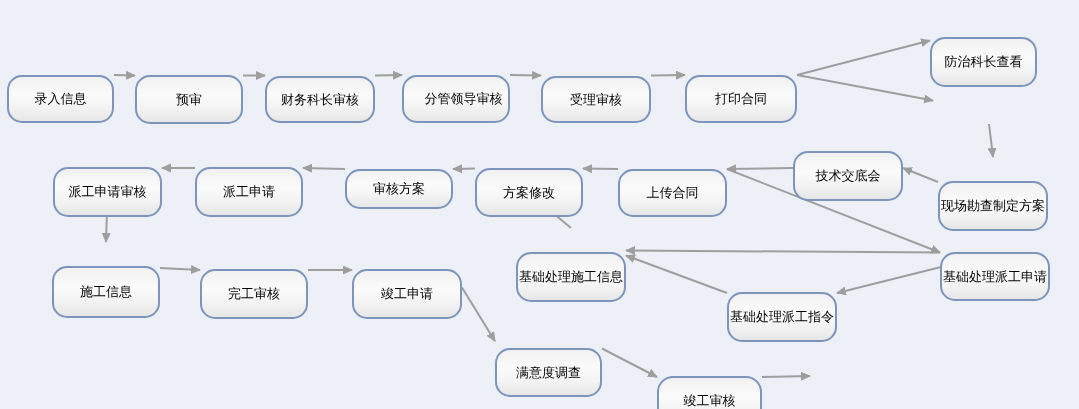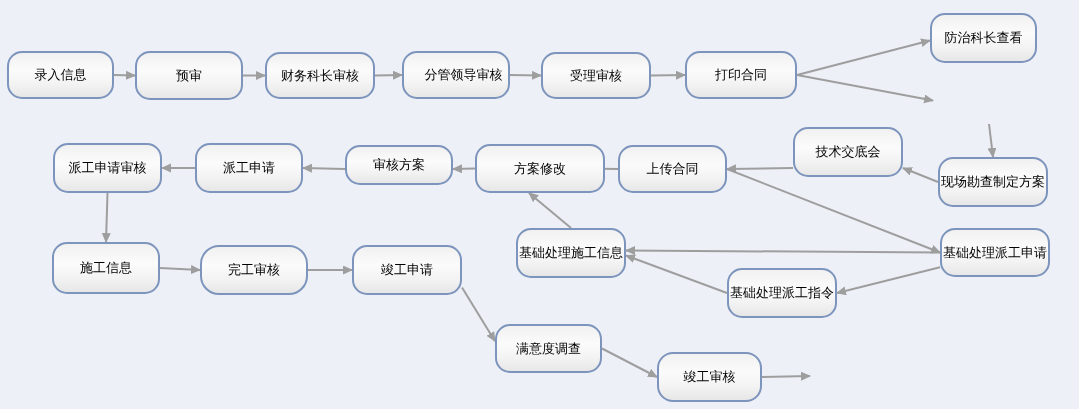--- a/index.html
+++ b/index.html
@@ -13,20 +13,21 @@
   .node{
     position:absolute;
     box-sizing:border-box;
     display:flex;align-items:center;justify-content:center;
     border:2px solid #7d94bd;
     border-radius:15px;
     background:linear-gradient(180deg,#f1f1f1 0%,#fbfbfb 40%,#f3f3f3 70%,#e7e7e7 100%);
     font-size:13px;color:#000;
     white-space:nowrap;
     cursor:pointer;
+    margin-top:24px;
   }
   .node.highlight{border-color:#d6494a;}
 </style>
 </head>
 <body>
 
 <div id="canvas" style="background: rgb(237, 241, 247);">
   <svg id="edges" viewBox="0 0 1079 409" xmlns="http://www.w3.org/2000/svg">
     <defs>
       <marker id="arw" markerUnits="userSpaceOnUse" markerWidth="11" markerHeight="10" refX="9" refY="4.5" orient="auto">
@@ -62,25 +63,25 @@
 <div class="node" style="left: 7px; top: 51px; width: 107px; height: 48px;">录入信息</div>
     <div class="node" style="left: 135px; top: 51px; width: 108px; height: 49px;">预审</div>
     <div class="node" style="left: 265px; top: 52px; width: 110px; height: 47px;">财务科长审核</div>
     <div class="node" style="left: 402px; top: 51px; width: 108px; height: 48px; padding-left: 15px;">分管领导审核</div>
     <div class="node" style="left: 541px; top: 52px; width: 110px; height: 47px;">受理审核</div>
     <div class="node" style="left: 685px; top: 51px; width: 112px; height: 48px;">打印合同</div>
     <div class="node" style="left: 930px; top: 13px; width: 107px; height: 50px;">防治科长查看</div>
     <div class="node" style="left: 938px; top: 157px; width: 110px; height: 50px;">现场勘查制定方案</div>
     <div class="node" style="left: 793px; top: 127px; width: 110px; height: 50px;">技术交底会</div>
     <div class="node" style="left: 618px; top: 145px; width: 109px; height: 48px;">上传合同</div>
-    <div class="node" style="left: 475px; top: 144px; width: 130px; height: 49px;">方案修改</div>
+    <div class="node" style="left: 475px; top: 144px; width: 108px; height: 49px;">方案修改</div>
     <div class="node" style="left: 345px; top: 145px; width: 108px; height: 40px;">审核方案</div>
     <div class="node" style="left: 195px; top: 143px; width: 108px; height: 50px;">派工申请</div>
     <div class="node" style="left: 53px; top: 143px; width: 109px; height: 50px;">派工申请审核</div>
     <div class="node" style="left: 52px; top: 242px; width: 108px; height: 52px;">施工信息</div>
-    <div class="node" style="left: 200px; top: 245px; width: 108px; height: 50px; border-radius: 19px;">完工审核</div>
+    <div class="node" style="left: 200px; top: 245px; width: 108px; height: 50px;">完工审核</div>
     <div class="node" style="left: 352px; top: 245px; width: 110px; height: 50px;">竣工申请</div>
     <div class="node" style="left: 516px; top: 228px; width: 110px; height: 50px;">基础处理施工信息</div>
     <div class="node" style="left: 727px; top: 268px; width: 110px; height: 50px;">基础处理派工指令</div>
     <div class="node" style="left: 940px; top: 228px; width: 110px; height: 49px;">基础处理派工申请</div>
     <div class="node" style="left: 495px; top: 324px; width: 107px; height: 49px;">满意度调查</div>
     <div class="node" style="left: 657px; top: 352px; width: 105px; height: 50px; border-radius: 16px;">竣工审核</div>
   </div>
 
 </body></html>

